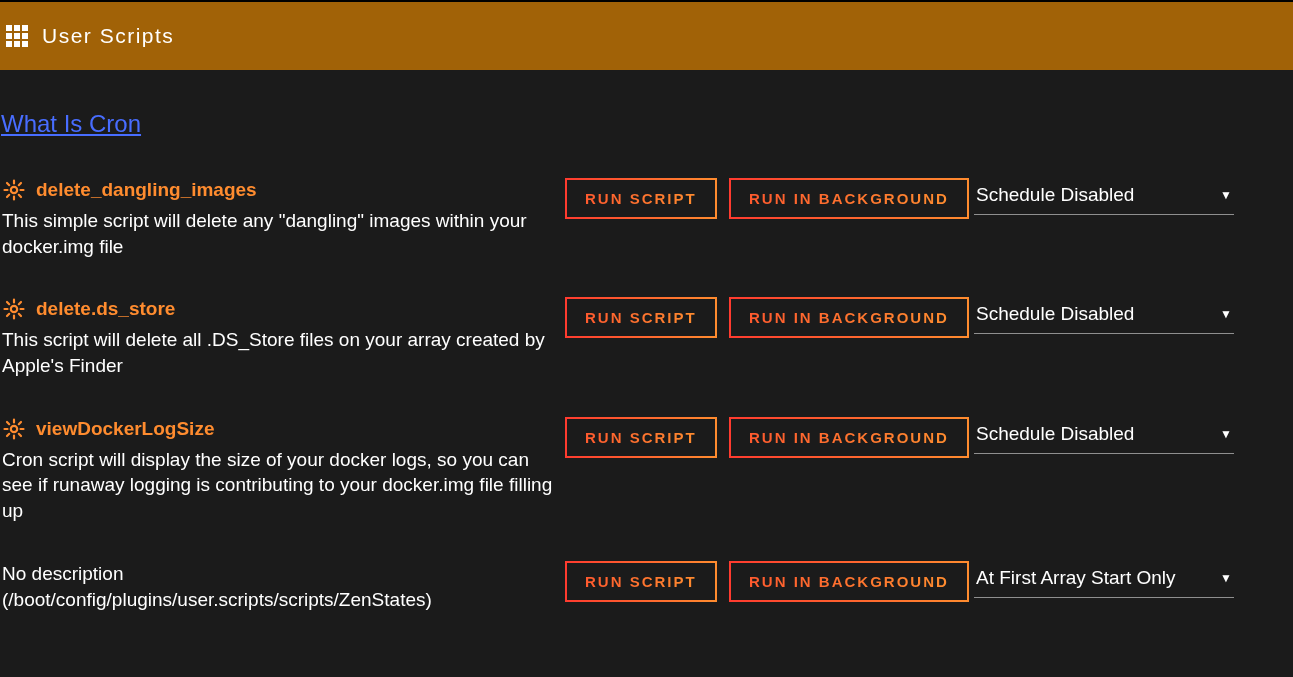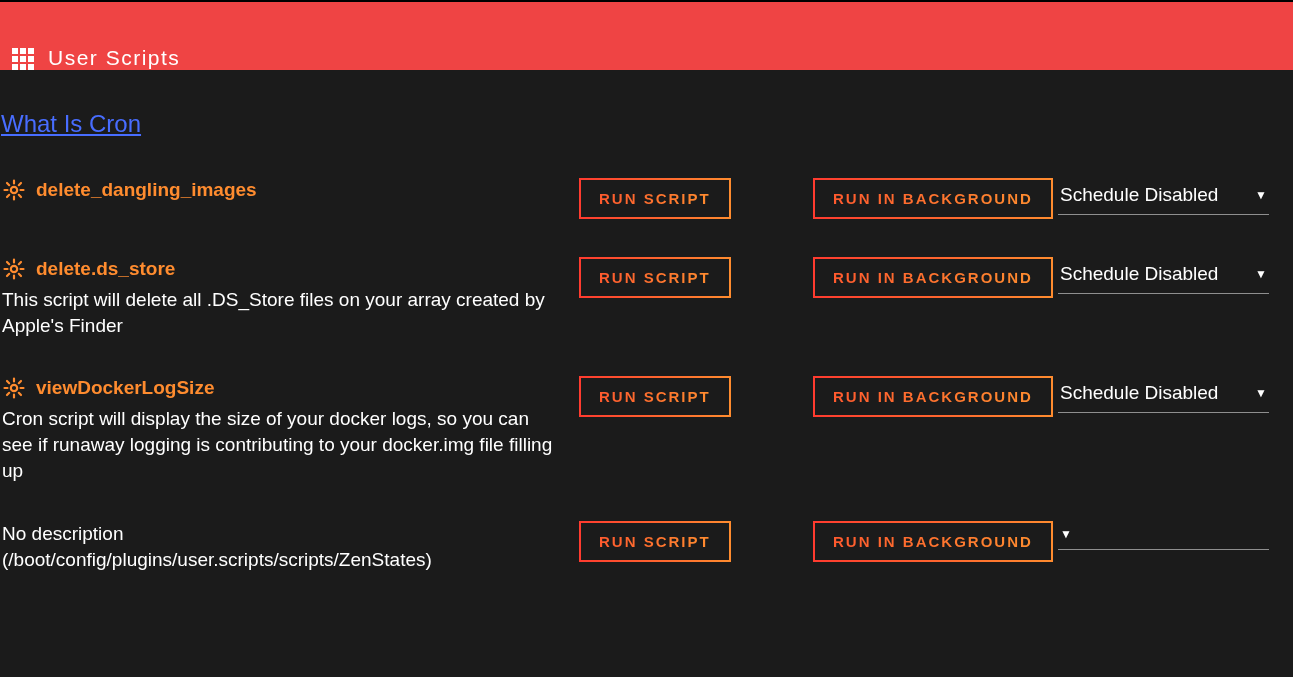--- a/index.html
+++ b/index.html
@@ -10,24 +10,24 @@
     color: #ffffff;
     font-family: "Segoe UI", Arial, Helvetica, sans-serif;
     font-size: 18px;
     overflow: hidden;
   }
   body { background: #1b1b1b; }
 
   .header-bar {
     width: 100%;
     height: 70px;
-    background: #ef4444;
-    display: flex;
-    align-items: flex-end;
-    padding-left: 12px;
+    background: #a16207;
+    display: flex;
+    align-items: center;
+    padding-left: 6px;
     border-top: 2px solid #000;
   }
   .header-icon {
     width: 22px;
     height: 22px;
     display: grid;
     grid-template-columns: repeat(3, 6px);
     grid-template-rows: repeat(3, 6px);
     gap: 2px;
     margin-right: 14px;
@@ -93,22 +93,21 @@
     font-weight: 700;
     font-size: 19px;
   }
   .script-desc {
     color: #ffffff;
     font-size: 19px;
     line-height: 1.35;
   }
 
   .btn-col1 {
-    width: 234px;
-    margin-left: 14px;
+    width: 164px;
   }
   .btn-col2 {
     width: 245px;
   }
   .sel-col {
     flex: 1;
     padding-right: 24px;
   }
 
   .btn {
@@ -181,20 +180,21 @@
         <span class="gear-icon">
           <svg width="24" height="24" viewBox="0 0 24 24">
             <g fill="none" stroke="#ff8c2f" stroke-width="2.2">
               <circle cx="12" cy="12" r="3.2"></circle>
               <path d="M12 2.5 L12 5.5 M12 18.5 L12 21.5 M2.5 12 L5.5 12 M18.5 12 L21.5 12 M5 5 L7.2 7.2 M16.8 16.8 L19 19 M19 5 L16.8 7.2 M7.2 16.8 L5 19" stroke-linecap="round"></path>
             </g>
           </svg>
         </span>
         <span class="script-title">delete_dangling_images</span>
       </div>
+      <div class="script-desc">This simple script will delete any "dangling" images within your docker.img file</div>
     </div>
     <div class="btn-col1">
       <button class="btn"><span>RUN SCRIPT</span></button>
     </div>
     <div class="btn-col2">
       <button class="btn"><span>RUN IN BACKGROUND</span></button>
     </div>
     <div class="sel-col">
       <div class="select-wrap">
         <span class="sel-label">Schedule Disabled</span>
@@ -266,18 +266,19 @@
       <div class="script-desc">No description<br>(/boot/config/plugins/user.scripts/scripts/ZenStates)</div>
     </div>
     <div class="btn-col1">
       <button class="btn"><span>RUN SCRIPT</span></button>
     </div>
     <div class="btn-col2">
       <button class="btn"><span>RUN IN BACKGROUND</span></button>
     </div>
     <div class="sel-col">
       <div class="select-wrap">
+        <span class="sel-label">At First Array Start Only</span>
         <span class="caret">▼</span>
       </div>
     </div>
   </div>
 </div>
 </div>
 
 </body></html>

